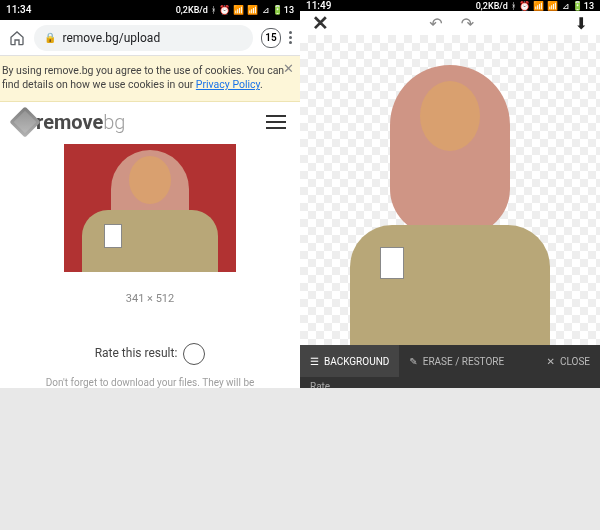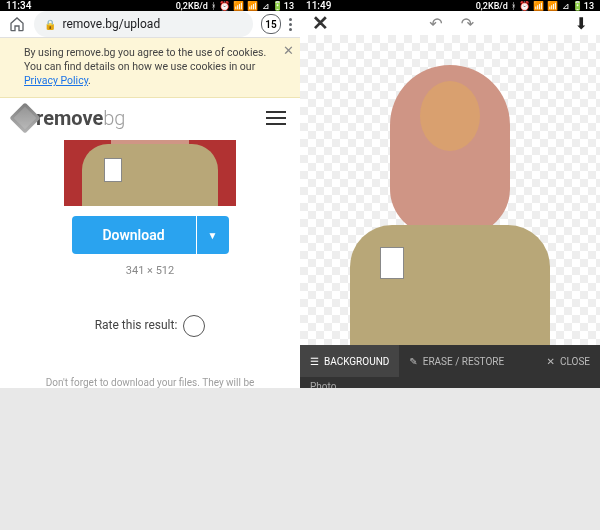--- a/index.html
+++ b/index.html
@@ -9,21 +9,21 @@
 .sb-r{display:flex;align-items:center;gap:3px}
 .sb-ic{font-size:9px}
 
 .addrbar{height:36px;display:flex;align-items:center;gap:8px;padding:0 8px;border-bottom:1px solid #e0e0e0}
 .home-ic{width:18px;height:18px;display:flex;align-items:center;justify-content:center}
 .url-pill{flex:1;height:26px;background:#f1f3f4;border-radius:13px;display:flex;align-items:center;gap:6px;padding:0 10px;font-size:12px;color:#202124}
 .lock{font-size:10px}
 .tab-count{width:18px;height:18px;border:1.5px solid #5f6368;border-radius:9px;display:flex;align-items:center;justify-content:center;font-size:10px;font-weight:600}
 .menu-dots{display:flex;flex-direction:column;gap:2px}
 .menu-dots span{width:3px;height:3px;background:#5f6368;border-radius:50%}
-.cookie{background:#fdf6d8;padding:8px 24px;font-size:10.5px;color:#444;line-height:1.35;border-bottom:1px solid #eee4b3;position:relative}
+.cookie{background:#fdf6d8;padding:8px 2px;font-size:10.5px;color:#444;line-height:1.35;border-bottom:1px solid #eee4b3;position:relative}
 .cookie a{color:#1a73e8;text-decoration:underline}
 .cookie .cx{position:absolute;right:6px;top:4px;font-size:13px;color:#888}
 .brandrow{display:flex;align-items:center;justify-content:space-between;padding:8px 14px 6px}
 .brand{display:flex;align-items:center;}
 .brand-logo{width:22px;height:22px;background:linear-gradient(135deg,#7c7c7c,#b4b4b4);transform:rotate(45deg);border-radius:2px;position:relative}
 .brand-logo::after{content:"";position:absolute;inset:3px;background:#fff;opacity:.15}
 .brand-txt{font-size:20px;color:#333}
 .brand-txt b{font-weight:700;color:#4a4a4a}
 .brand-txt .bg{color:#9e9e9e;font-weight:300}
 .burger{display:flex;flex-direction:column;gap:4px}
@@ -34,21 +34,21 @@
 .hijab::after{content:"";position:absolute;left:50%;top:6px;transform:translateX(-50%);width:42px;height:48px;background:#d9a06f;border-radius:50%}
 .torso{position:absolute;bottom:0;left:50%;transform:translateX(-50%);width:136px;height:62px;background:#b8a778;border-radius:26px 26px 0 0}
 .badge{position:absolute;left:22px;top:14px;width:16px;height:22px;background:#fff;border:1px solid #888}
 .dl-row{display:flex;justify-content:center;gap:0;margin:0 auto}
 .dl-btn{background:#2aa3ef;color:#fff;font-weight:600;font-size:14px;height:38px;width:124px;border-radius:4px 0 0 4px;display:flex;align-items:center;justify-content:center}
 .dl-drop{background:#2aa3ef;width:32px;height:38px;border-radius:0 4px 4px 0;margin-left:1px;display:flex;align-items:center;justify-content:center;color:#fff;font-size:10px}
 .dim{text-align:center;font-size:11px;color:#888;margin:10px 0 14px}
 .edit-btn{margin:0 auto;width:158px;height:38px;border:2px solid #2aa3ef;border-radius:4px;color:#2aa3ef;font-weight:600;font-size:14px;display:flex;align-items:center;justify-content:center;background:#fff}
 .rate{text-align:center;font-size:12px;color:#444;margin:24px 0 0}
 .rate .sm{display:inline-block;width:20px;height:20px;border:1.5px solid #555;border-radius:50%;vertical-align:middle;margin-left:3px;position:relative}
-.footnote{text-align:center;font-size:10px;color:#9e9e9e;margin-top:40px}
+.footnote{text-align:center;font-size:10px;color:#9e9e9e;margin-top:12px}
 
 .hand{position:absolute;width:52px;height:62px;pointer-events:none}
 .hand .finger{position:absolute;left:14px;top:0;width:12px;height:26px;background:#d07a3d;border-radius:6px 6px 3px 3px}
 .hand .fist{position:absolute;left:6px;top:18px;width:36px;height:28px;background:#d07a3d;border-radius:10px 14px 12px 8px}
 .hand .cuff{position:absolute;left:10px;top:40px;width:38px;height:20px;background:#3a3e44;border-radius:4px;transform:rotate(20deg)}
 .hand .btn-c{position:absolute;left:32px;top:46px;width:5px;height:5px;background:#ccc;border-radius:50%}
 
 .phone.right{background:#fff}
 .editbar{height:38px;display:flex;align-items:center;justify-content:space-between;padding:0 12px}
 .editbar .x{font-size:20px;font-weight:700;color:#333}
@@ -136,24 +136,20 @@
 
     <div class="preview">
       <div class="person">
         <div class="hijab"></div>
         <div class="torso">
             <div class="badge"></div>
           </div>
       </div>
     </div>
 
-    <div class="dl-row">
-      <div class="dl-btn">Download</div>
-      <div class="dl-drop">▼</div>
-    </div>
     <div class="dim">341 × 512</div>
 
 
     <div class="rate">
       <span>Rate this result:</span>
       <span class="sm"></span>
     </div>
 
     <div class="footnote">Don't forget to download your files. They will be</div>
 
@@ -206,21 +202,21 @@
         <div class="t">
           <span>✎</span>
           <span>ERASE / RESTORE</span>
         </div>
         <div class="t close">
           <span>✕</span>
           <span>CLOSE</span>
         </div>
       </div>
 
-      <div class="sect-lbl">Photo</div>
+      <div class="sect-lbl">Rate</div>
       <div class="thumbs">
         <div class="th" style="background:#2a3b4a">
             <div class="mini">
               <div class="mh"></div>
               <div class="mt"></div>
             </div>
           </div>
         <div class="th" style="background:linear-gradient(#6bd0e6,#3a9cc4)">
             <div class="mini">
               <div class="mh"></div>

